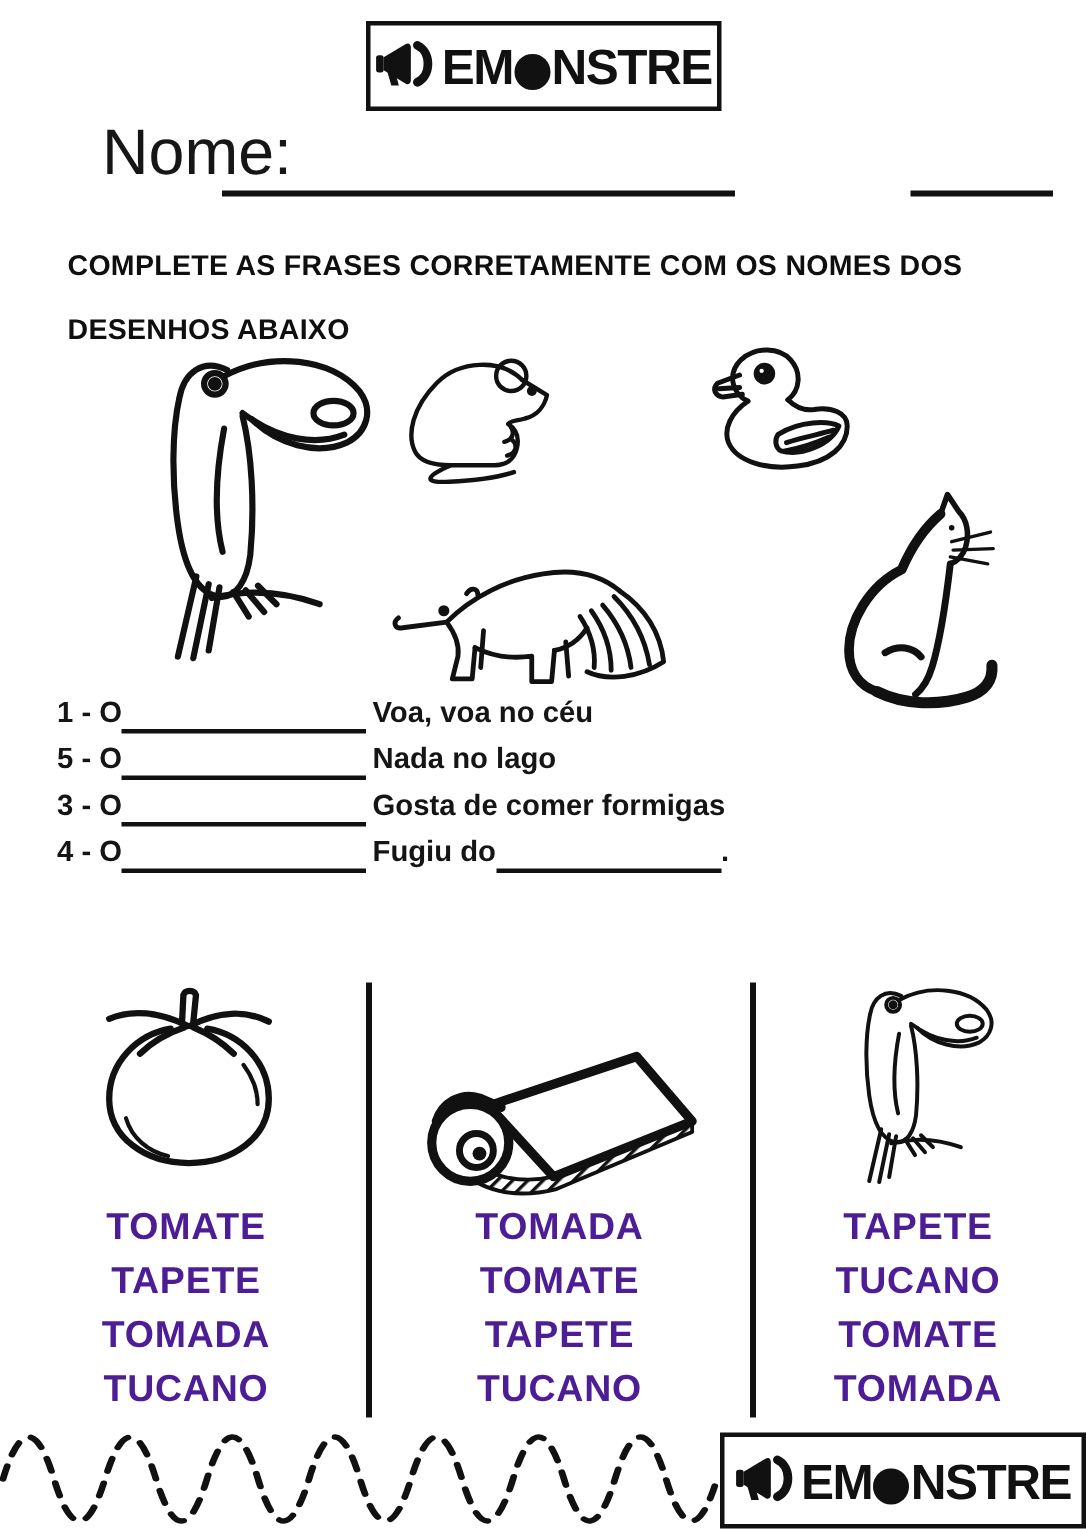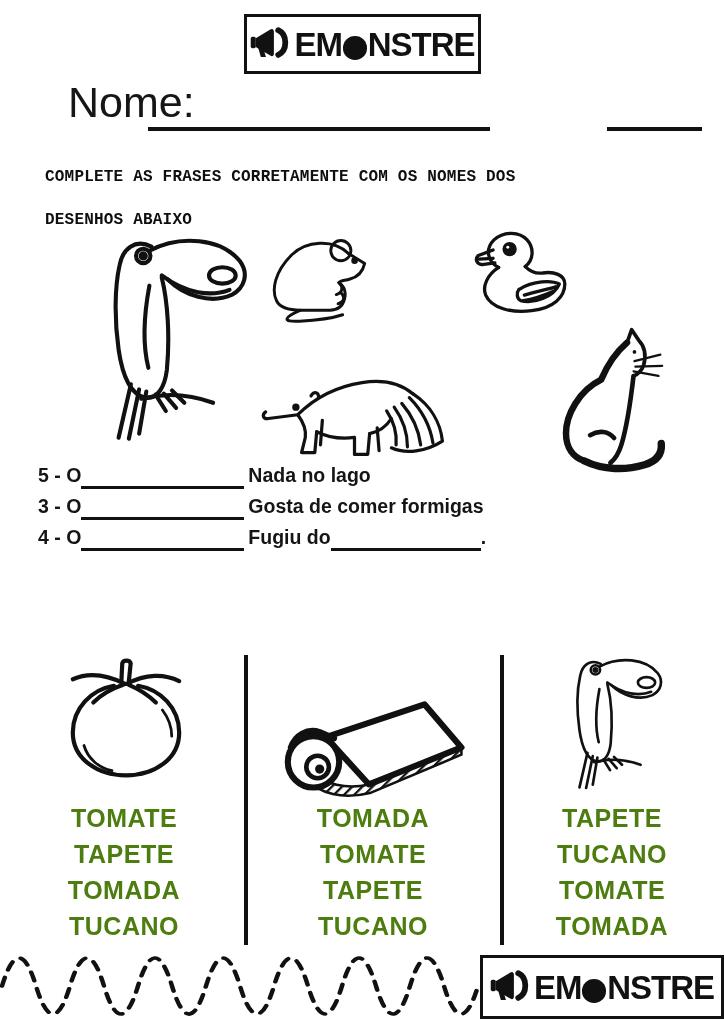--- a/index.html
+++ b/index.html
@@ -28,22 +28,22 @@
   }
   
   .field-label { position:absolute; font-size:43px; font-weight:400; color:#161616; }
   .name-label { left:28px; top:78px;margin-left:40px; }
   .date-label { left:497px; top:78px; }
   .write-line { position:absolute; background:#111; height:4px; }
   .name-line { left:148px; top:127px; width:342px; }
   .date-line { left:607px; top:127px; width:95px; }
   
   .heading {
-    position:absolute; font-weight:bold; font-size:16px; letter-spacing:.2px;
-    color:#0f0f0f; line-height:43px; white-space:nowrap;font-family:Liberation Mono, monospace;
+    position:absolute; font-weight:bold; font-size:19px; letter-spacing:.2px;
+    color:#0f0f0f; line-height:43px; white-space:nowrap;
   }
   .heading1 { left:45px; top:156px; }
   .heading2 { left:45px; top:598px; }
   
   .art { position:absolute; }
   .art-toucan   { left:88px;  top:222px; width:168px; height:226px; }
   .art-mouse    { left:262px; top:231px; width:110px; height:96px;  }
   .art-duck     { left:465px; top:227px; width:115px; height:92px;  }
   .art-anteater { left:252px; top:358px; width:205px; height:104px; }
   .art-cat      { left:538px; top:326px; width:130px; height:148px; }
@@ -58,21 +58,21 @@
   
   .divider { position:absolute; width:4px; background:#111; top:655px; height:290px; }
   .divider.d1 { left:244px; }
   .divider.d2 { left:500px; }
   .fig-art { position:absolute; }
   .art-tomato     { left:56px;  top:652px; width:140px; height:131px; }
   .art-carpet     { left:272px; top:692px; width:196px; height:113px; }
   .art-toucan-sm  { left:560px; top:648px; width:108px; height:146px; }
   .words-stack {
     position:absolute; top:800px; text-align:center;
-    font-weight:bold; font-size:25px; letter-spacing:.5px; line-height:36px; color:#4d7c0f;
+    font-weight:bold; font-size:25px; letter-spacing:.5px; line-height:36px; color:#4c1d95;
   }
   .words-c1 { left:8px;   width:232px; }
   .words-c2 { left:250px; width:246px; }
   .words-c3 { left:506px; width:212px; }
   
   .wave { position:absolute; left:0; top:950px; width:480px; height:72px; }
 </style>
 </head>
 <body>
 
@@ -210,20 +210,25 @@
     </svg>
   <svg class="art art-anteater" viewBox="0 0 200 110">
       <use href="#sym-anteater"></use>
     </svg>
   <svg class="art art-cat" viewBox="0 0 140 160">
       <use href="#sym-cat"></use>
     </svg>
 
   <div class="sentences" id="sentence-list">
       <div class="sentence-row">
+        <span class="s-prefix">1 - O</span>
+        <span class="s-blank"></span>
+        <span class="s-text">Voa, voa no céu</span>
+      </div>
+      <div class="sentence-row">
         <span class="s-prefix">5 - O</span>
         <span class="s-blank"></span>
         <span class="s-text">Nada no lago</span>
       </div>
       <div class="sentence-row">
         <span class="s-prefix">3 - O</span>
         <span class="s-blank"></span>
         <span class="s-text">Gosta de comer formigas</span>
       </div>
       <div class="sentence-row">

